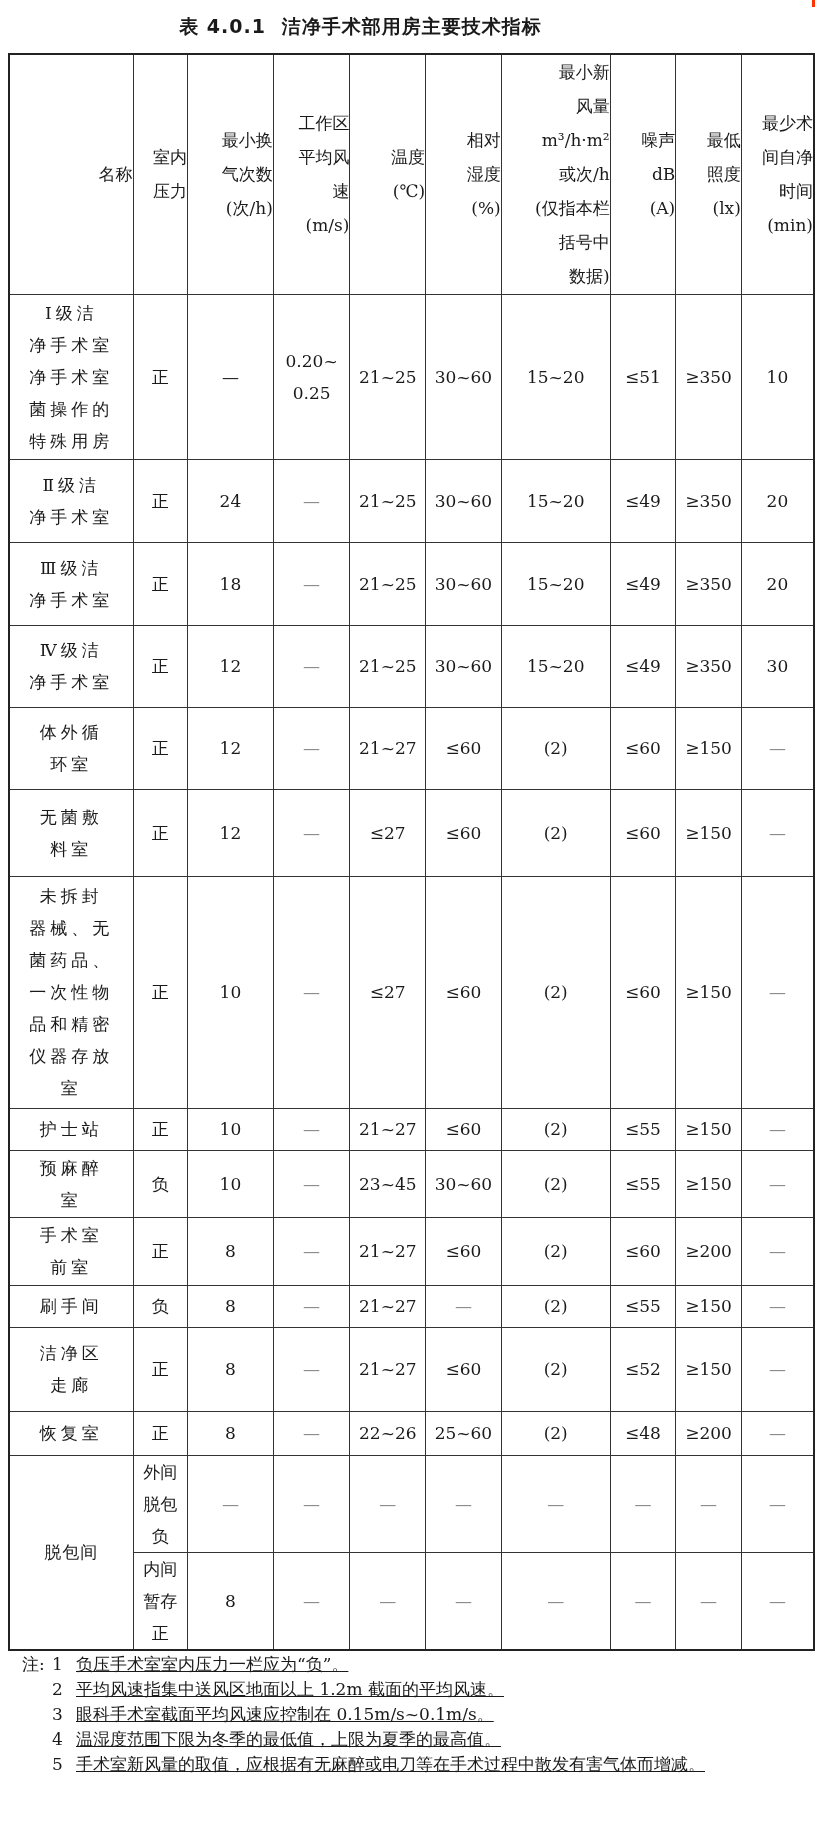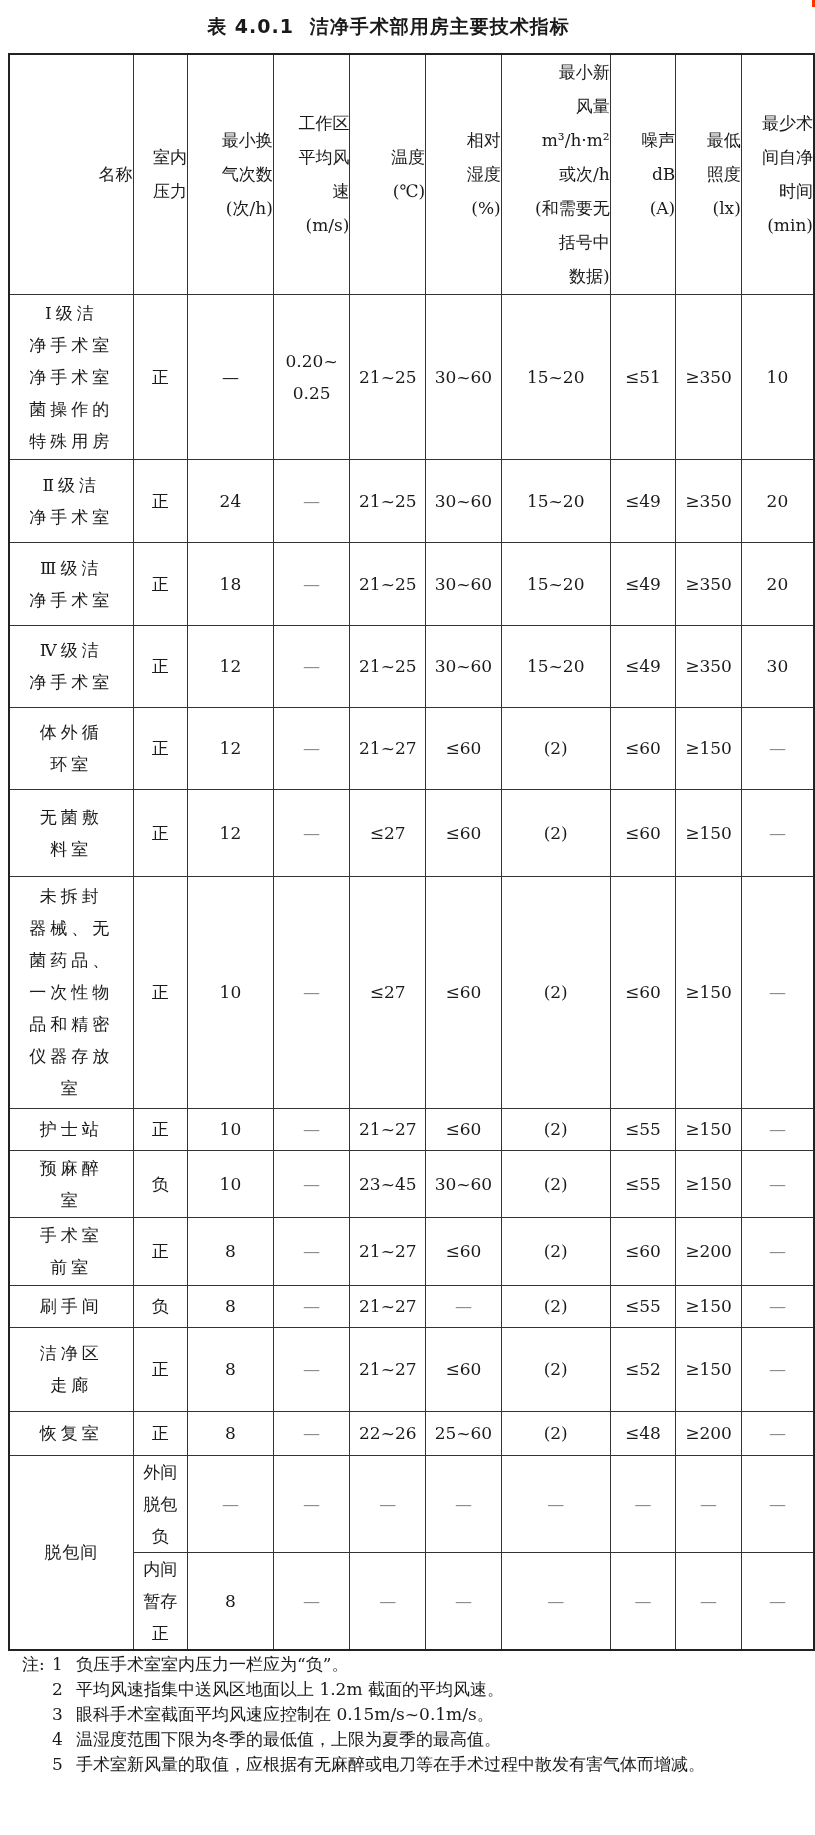--- a/index.html
+++ b/index.html
@@ -5,21 +5,21 @@
   html, body { margin: 0; padding: 0; background: #ffffff; }
   body {
     width: 815px; height: 1835px; position: relative; overflow: hidden;
     font-family: "DejaVu Serif", "Liberation Serif", serif;
     color: #1a1a1a;
   }
   .corner-mark { position: absolute; left: 812px; top: 0; width: 3px; height: 7px; background: #ff3300; }
   .title {
     position: absolute; top: 14px; left: 0; width: 721px; text-align: center;
     font-family: "DejaVu Sans", "Liberation Sans", sans-serif;
-    font-weight: bold; font-size: 19px; letter-spacing: 1px; padding-left: 28px;
+    font-weight: bold; font-size: 19px; letter-spacing: 1px;
   }
   .title .num { margin-right: 16px; }
   table.spec {
     position: absolute; left: 8px; top: 53px; width: 807px;
     border-collapse: collapse; table-layout: fixed;
     border: 2px solid #222;
   }
   table.spec td, table.spec th {
     border: 1px solid #333; padding: 0; text-align: center; vertical-align: middle;
     font-weight: normal; font-size: 17px; line-height: 32px;
@@ -30,21 +30,21 @@
   td.name .indent { }
   td.sub { line-height: 29px; }
   td.dash { color: #888; }
   .notes {
     position: absolute; left: 22px; top: 1652px; width: 790px;
     font-size: 17px; line-height: 25px;
   }
   .note-row { display: flex; }
   .note-prefix { width: 30px; }
   .note-num { width: 24px; }
-  .note-text { flex: 1; }
+  .note-text { flex: 1; text-decoration: underline; }
 </style>
 </head>
 <body>
 
 <div class="corner-mark"></div>
 
 <div class="title">
   <span class="num">表 4.0.1</span><span>洁净手术部用房主要技术指标</span>
 </div>
 
@@ -88,21 +88,21 @@
       <th>
           <div>相对</div>
           <div>湿度</div>
           <div>(%)</div>
         </th>
       <th>
           <div>最小新</div>
           <div>风量</div>
           <div>m³/h·m²</div>
           <div>或次/h</div>
-          <div>(和需要无</div>
+          <div>(仅指本栏</div>
           <div>括号中</div>
           <div>数据)</div>
         </th>
       <th>
           <div>噪声</div>
           <div>dB</div>
           <div>(A)</div>
         </th>
       <th>
           <div>最低</div>

